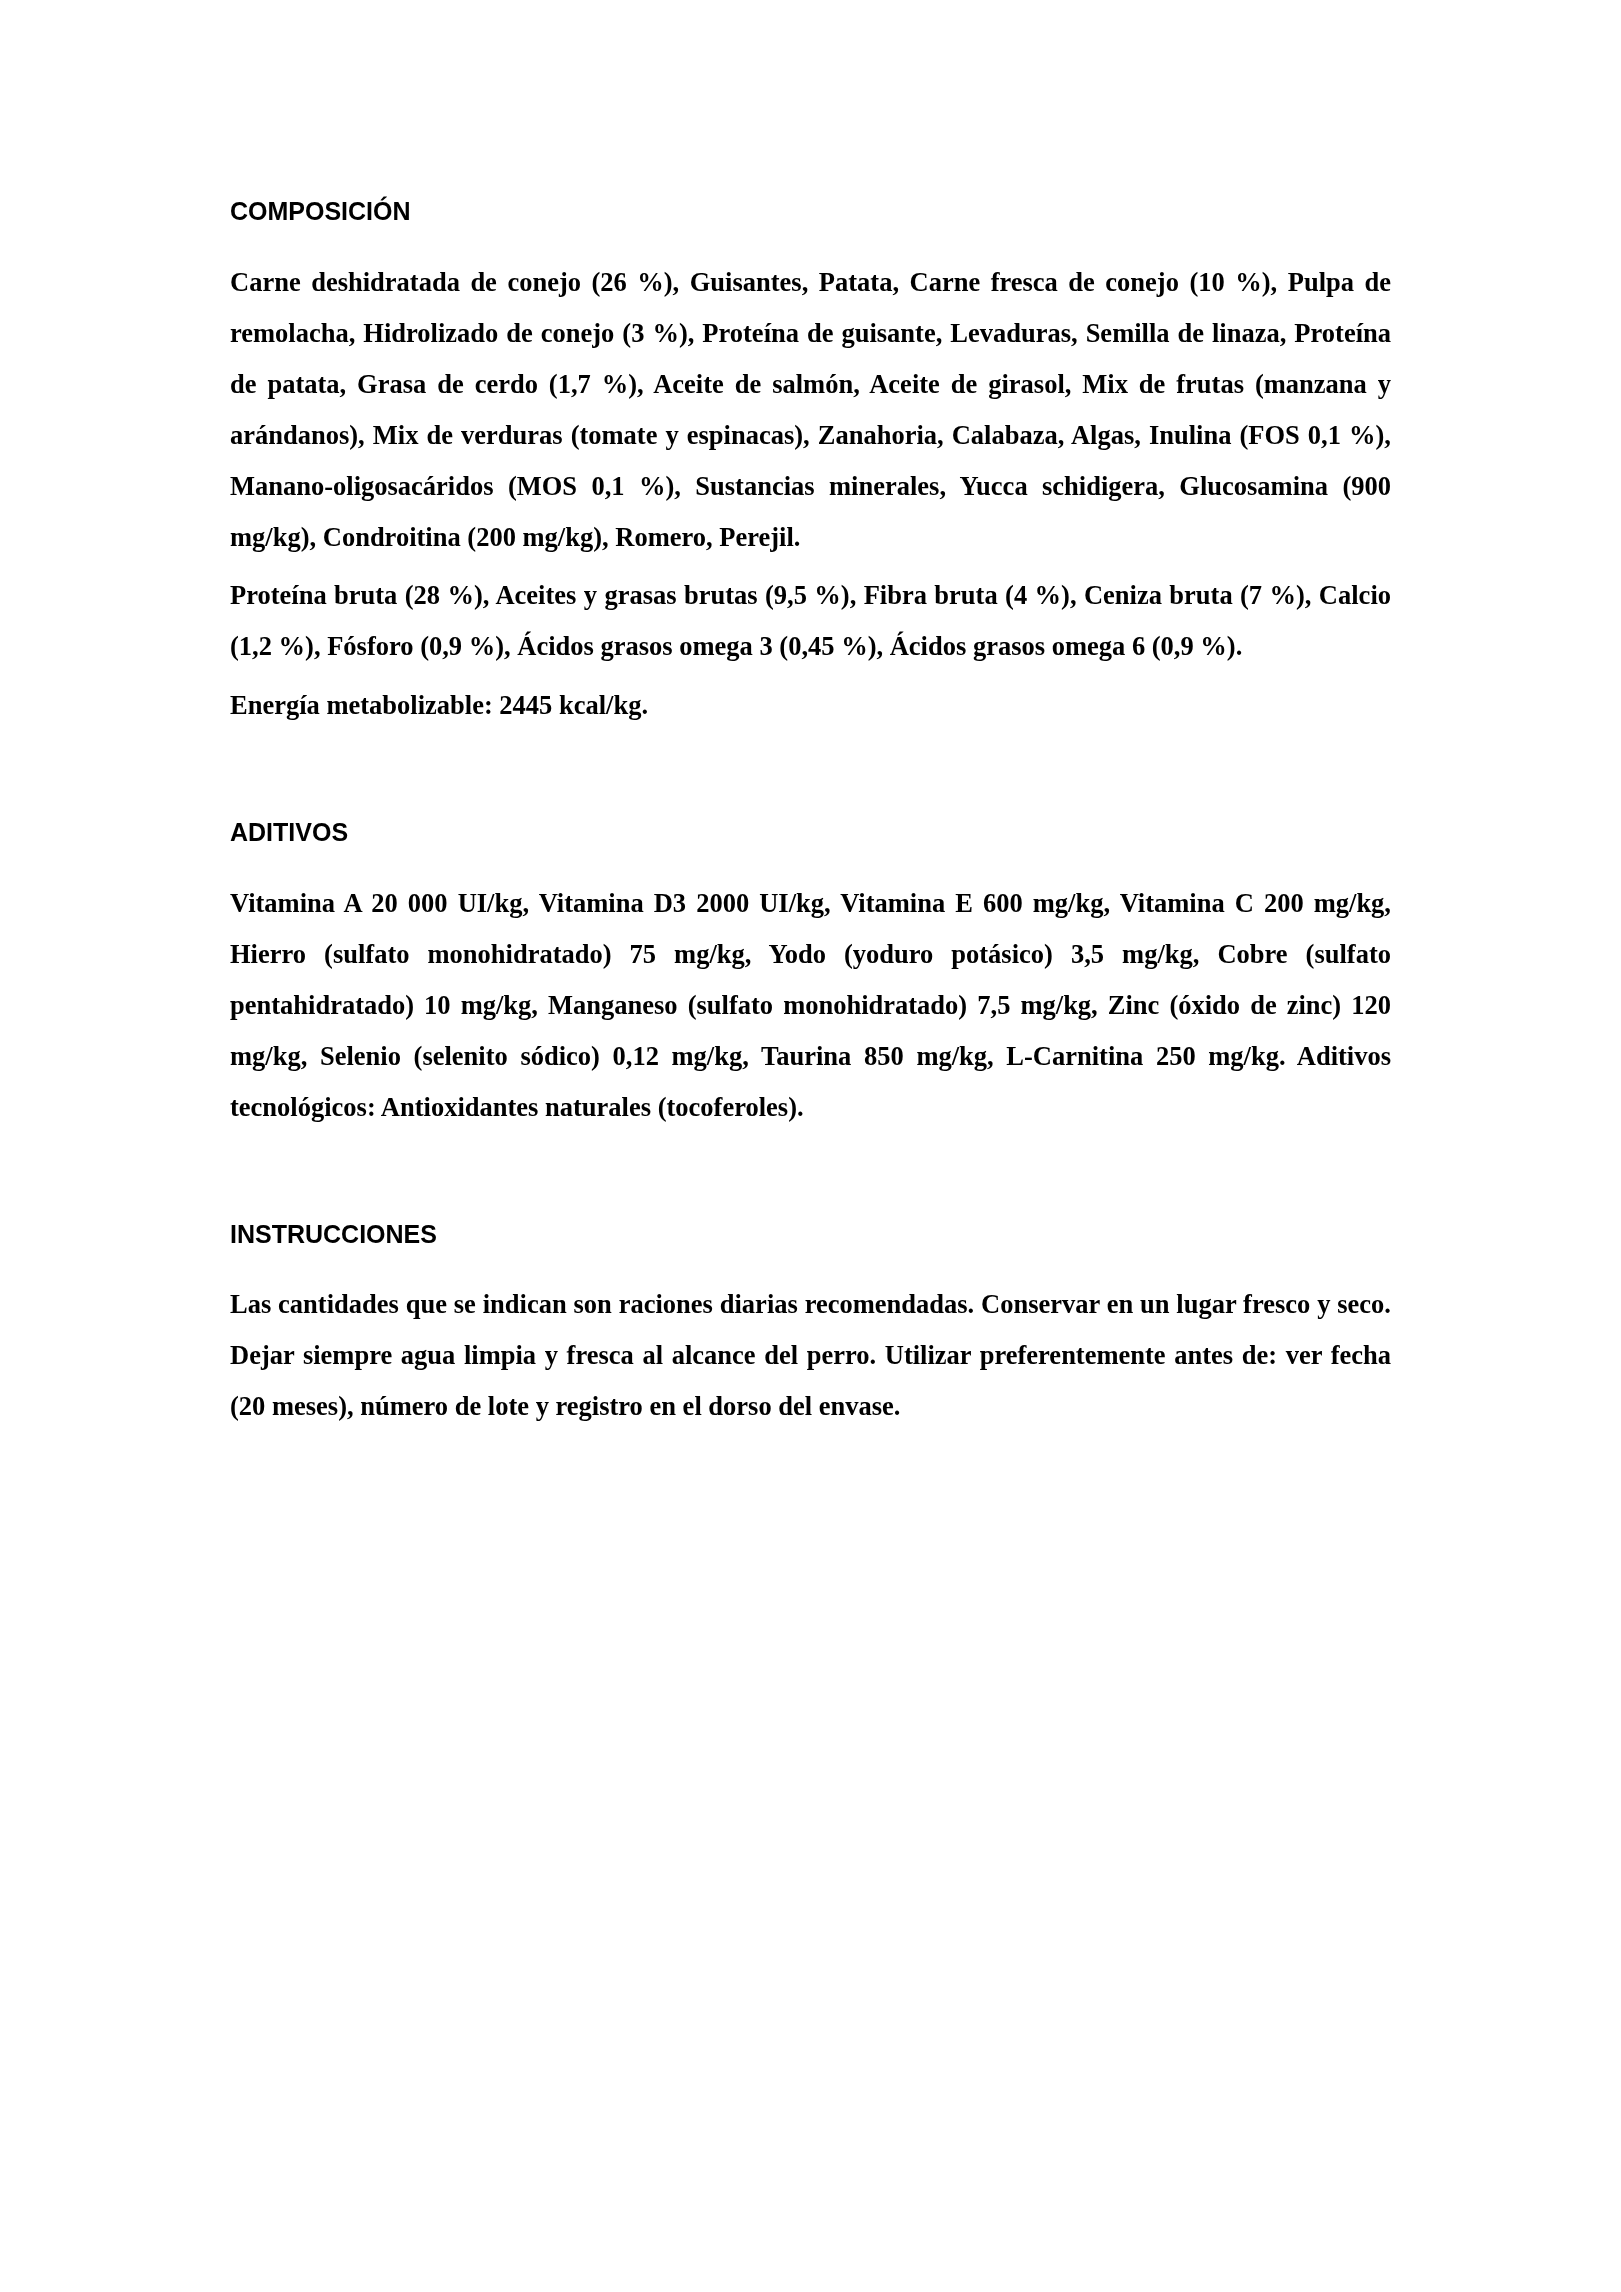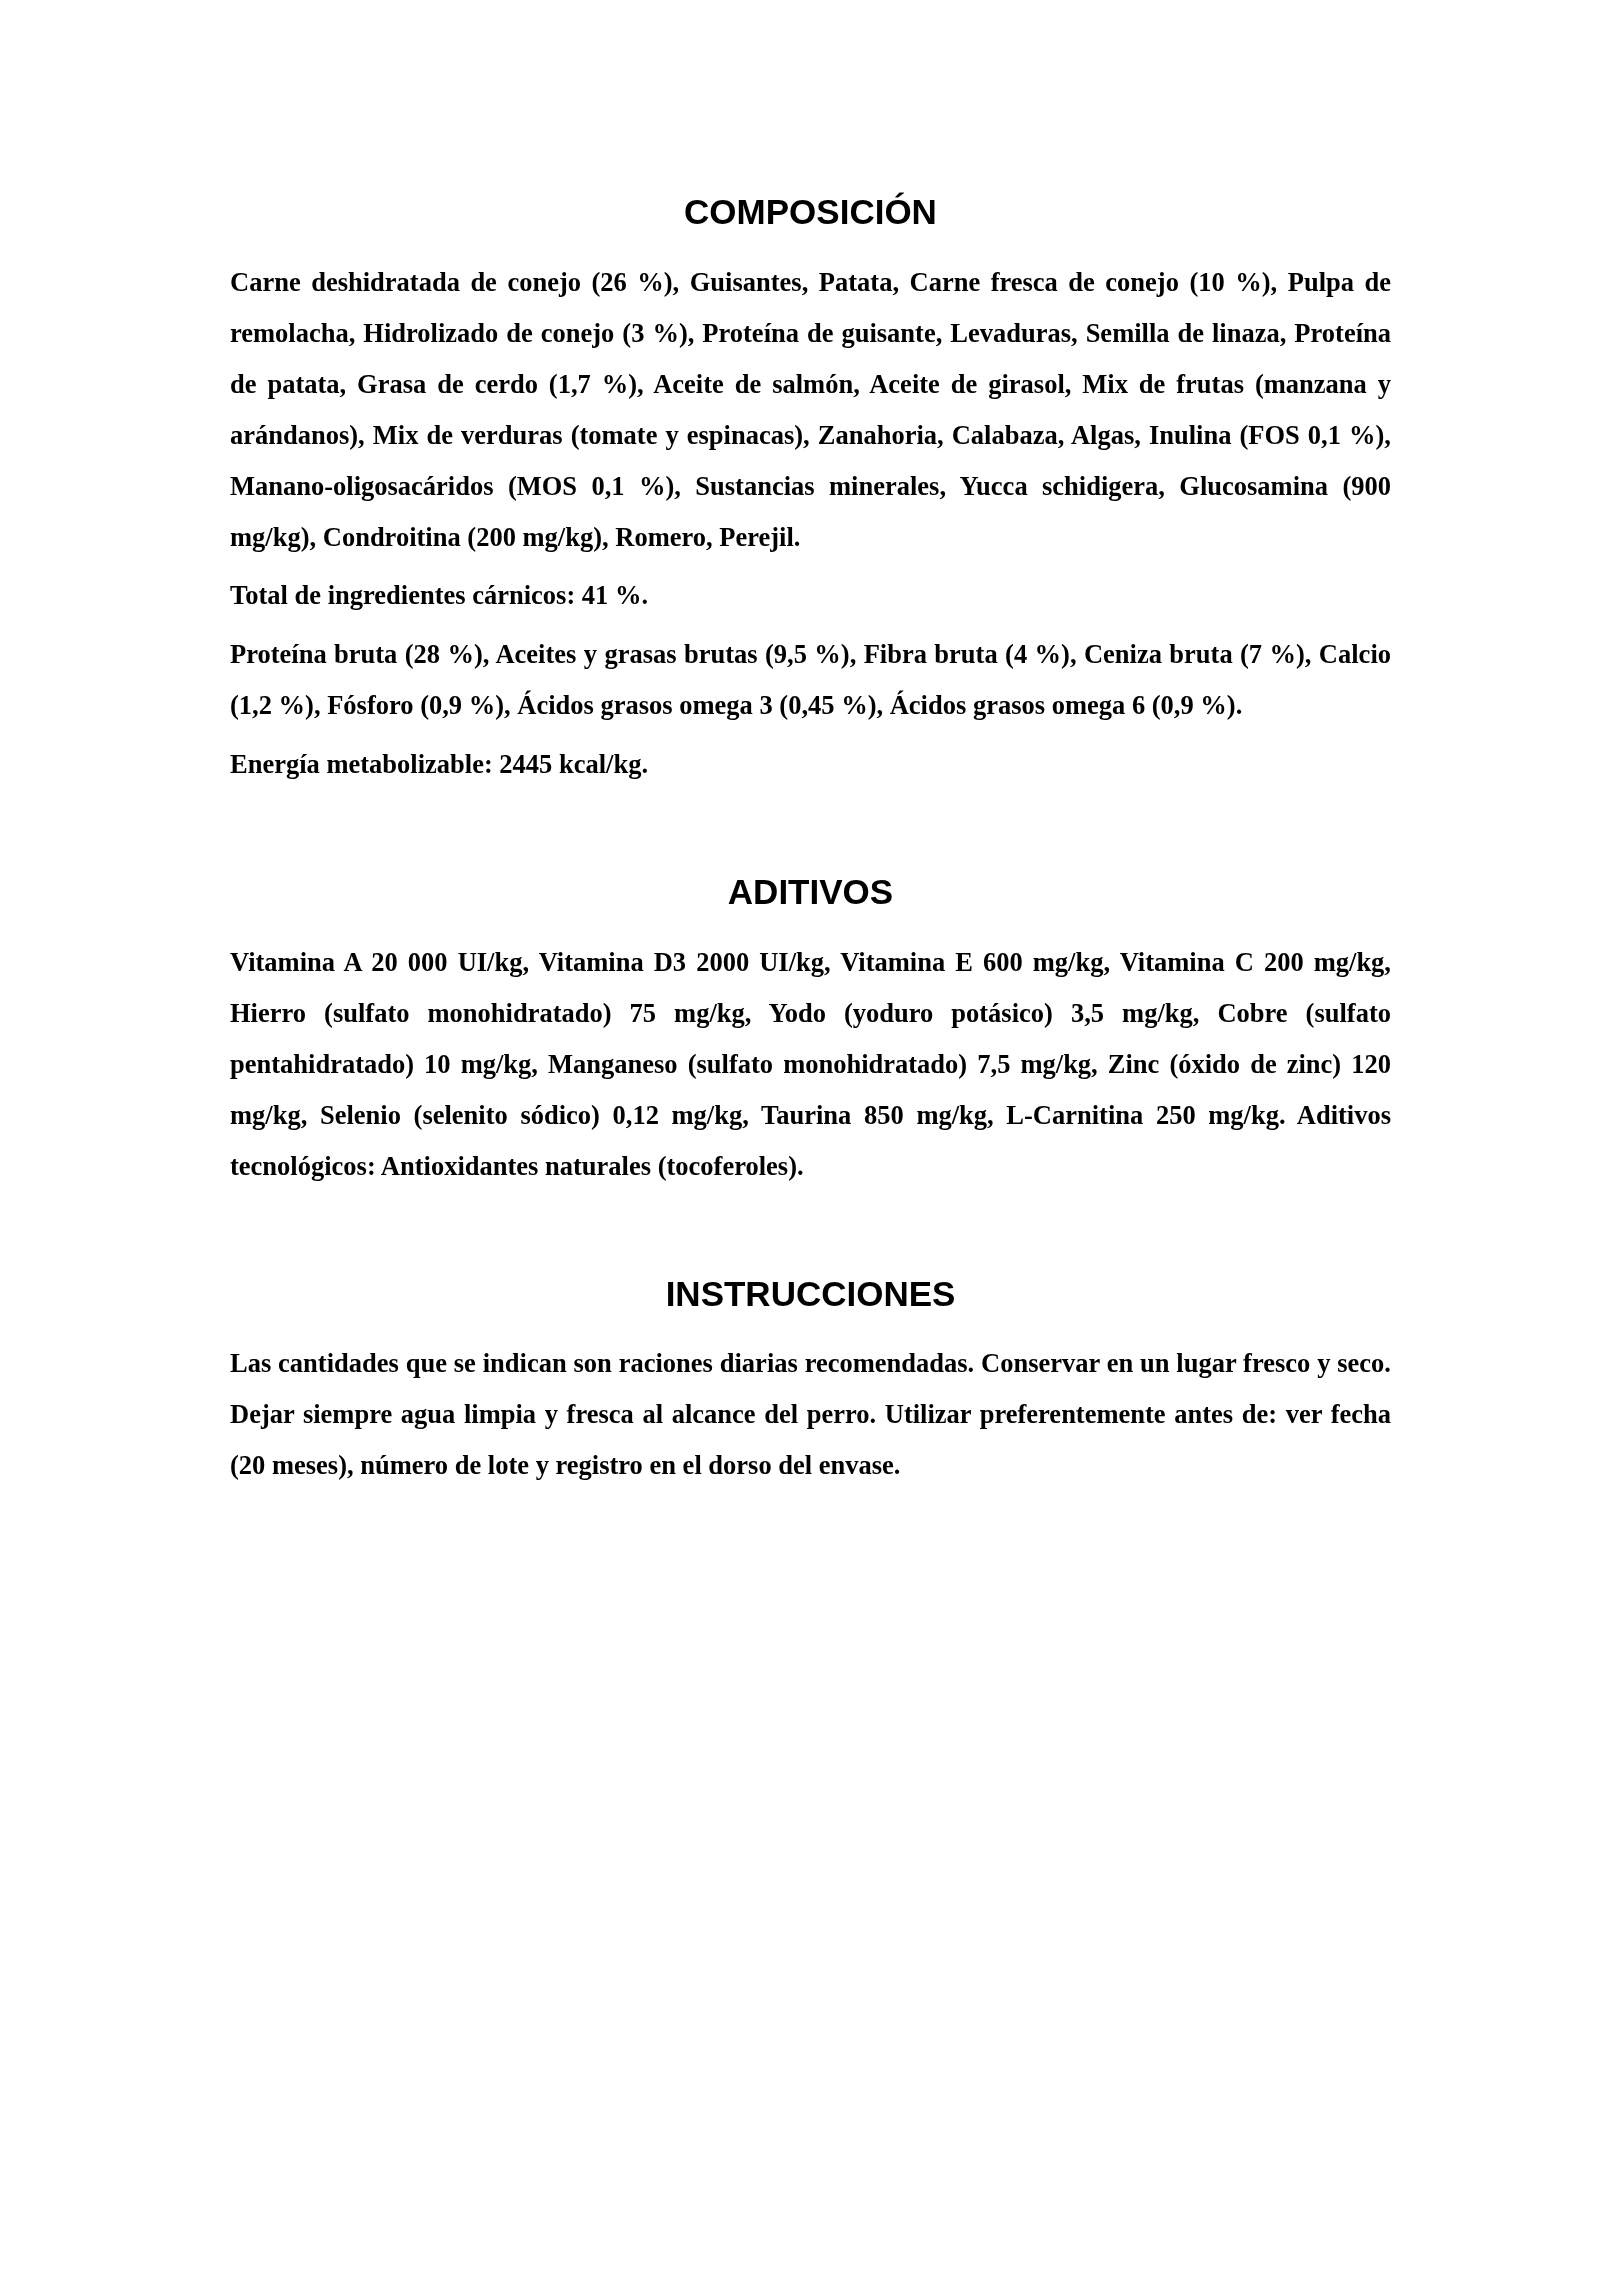--- a/index.html
+++ b/index.html
@@ -17,24 +17,23 @@
     font-family: "Liberation Sans", "DejaVu Sans", sans-serif;
     font-weight: 700;
     font-size: 26.5px;
     line-height: 51px;
     color: #000000;
   }
   .doc {
     width: 100%;
   }
   .section-heading {
-    font-size: 35px;
+    font-size: 25px;
     line-height: 51px;
     font-weight: 700;
-    text-align: center;
     margin: 76px 0 19.6px 0;
   }
   .section-heading.first {
     margin-top: 0;
   }
   .body-paragraph {
     text-align: justify;
     text-justify: inter-word;
     margin: 0 0 7.8px 0;
     font-family: Liberation Serif, serif;
@@ -44,21 +43,20 @@
   }
 </style>
 </head>
 <body>
 
 <main class="doc">
 
   <section>
     <h1 class="section-heading first">COMPOSICIÓN</h1>
     <p class="body-paragraph">Carne deshidratada de conejo (26 %), Guisantes, Patata, Carne fresca de conejo (10 %), Pulpa de remolacha, Hidrolizado de conejo (3 %), Proteína de guisante, Levaduras, Semilla de linaza, Proteína de patata, Grasa de cerdo (1,7 %), Aceite de salmón, Aceite de girasol, Mix de frutas (manzana y arándanos), Mix de verduras (tomate y espinacas), Zanahoria, Calabaza, Algas, Inulina (FOS 0,1 %), Manano-oligosacáridos (MOS 0,1 %), Sustancias minerales, Yucca schidigera, Glucosamina (900 mg/kg), Condroitina (200 mg/kg), Romero, Perejil.</p>
-    <p class="body-paragraph single-line">Total de ingredientes cárnicos: 41 %.</p>
   </section>
 
   <section>
     <p class="body-paragraph">Proteína bruta (28 %), Aceites y grasas brutas (9,5 %), Fibra bruta (4 %), Ceniza bruta (7 %), Calcio (1,2 %), Fósforo (0,9 %), Ácidos grasos omega 3 (0,45 %), Ácidos grasos omega 6 (0,9 %).</p>
     <p class="body-paragraph single-line">Energía metabolizable: 2445 kcal/kg.</p>
   </section>
 
   <section>
     <h1 class="section-heading">ADITIVOS</h1>
     <p class="body-paragraph">Vitamina A 20 000 UI/kg, Vitamina D3 2000 UI/kg, Vitamina E 600 mg/kg, Vitamina C 200 mg/kg, Hierro (sulfato monohidratado) 75 mg/kg, Yodo (yoduro potásico) 3,5 mg/kg, Cobre (sulfato pentahidratado) 10 mg/kg, Manganeso (sulfato monohidratado) 7,5 mg/kg, Zinc (óxido de zinc) 120 mg/kg, Selenio (selenito sódico) 0,12 mg/kg, Taurina 850 mg/kg, L-Carnitina 250 mg/kg. Aditivos tecnológicos: Antioxidantes naturales (tocoferoles).</p>

